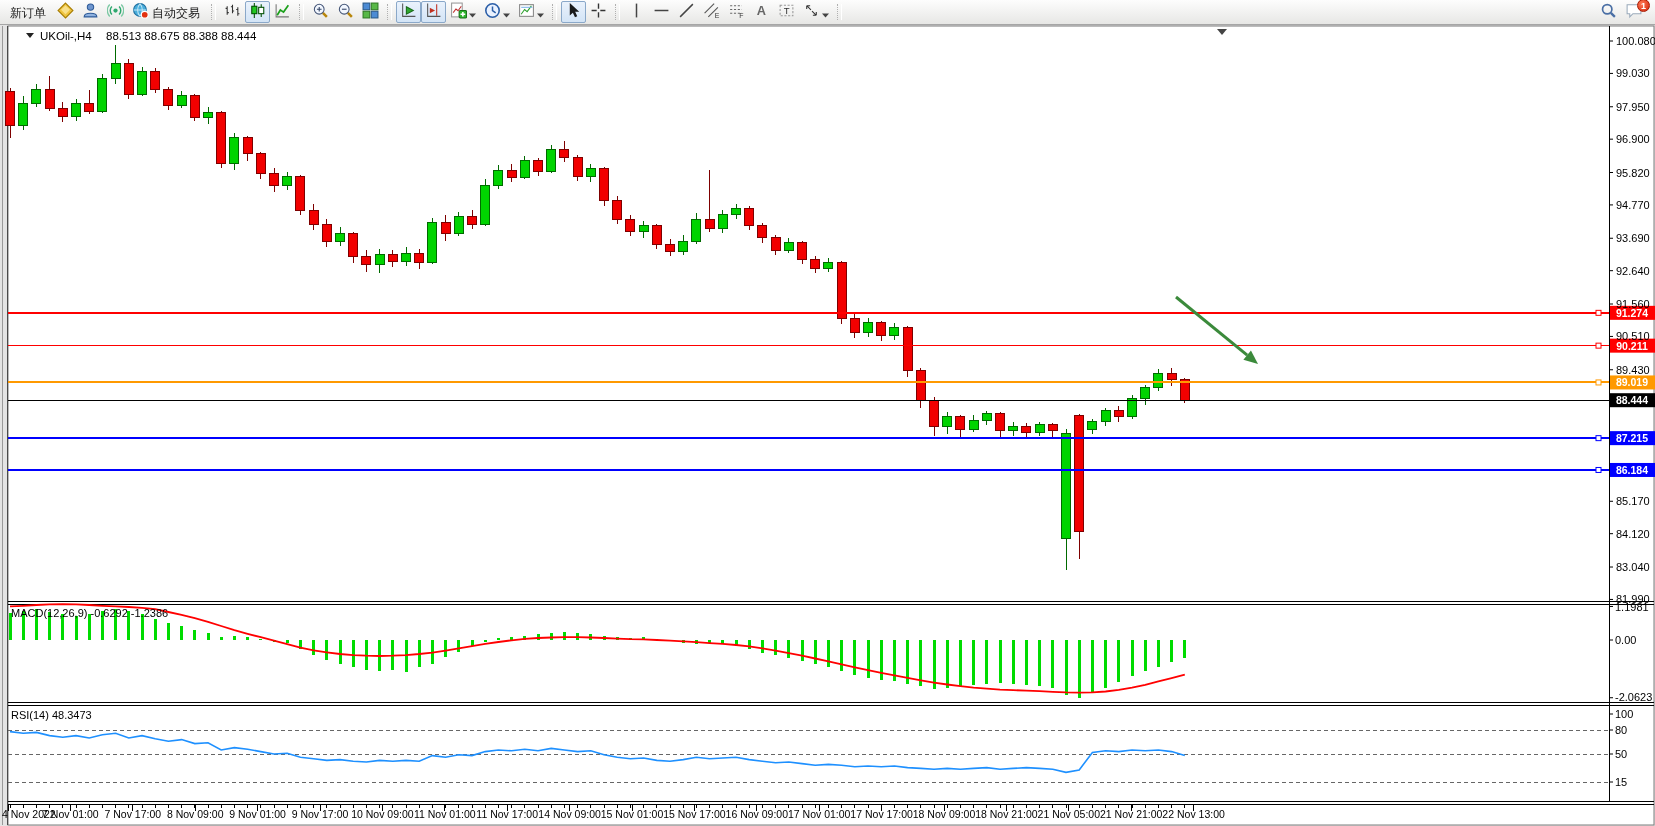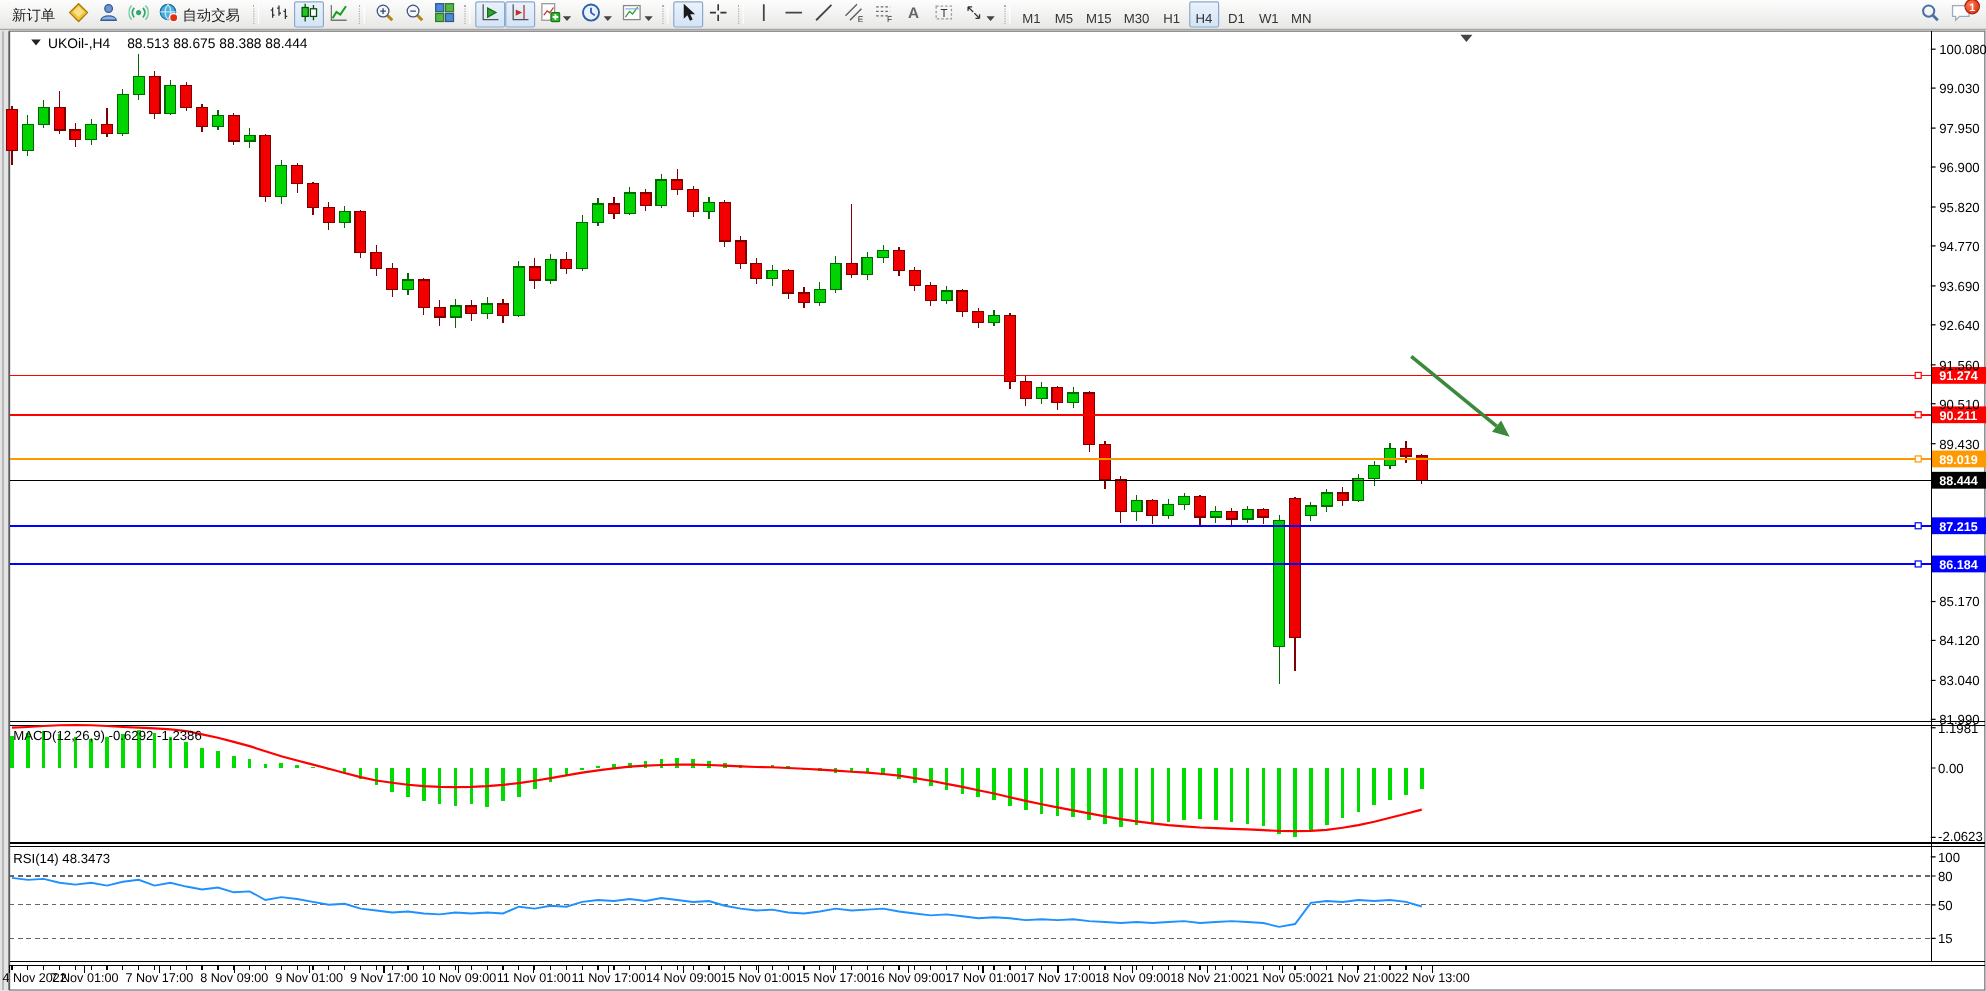--- a/index.html
+++ b/index.html
@@ -212,31 +212,20 @@
   </div>
   <div class="tbtn">
     <span><svg width="17" height="17" viewBox="0 0 16 16">
           <path d="M3.5,3.5 l4,4 M3.5,3.5 h3.2 M3.5,3.5 v3.2 M12.5,12.5 l-4,-4 M12.5,12.5 h-3.2 M12.5,12.5 v-3.2" stroke="#333" fill="none"></path>
         </svg></span>
     <span class="caret"><svg width="7" height="8" viewBox="0 0 7 8">
           <polygon points="0,2.5 7,2.5 3.5,6.5" fill="#444"></polygon>
         </svg></span>
   </div>
   <span class="grip"></span>
-  <div class="grp" id="tfgroup">
-      <div class="tbtn tf">M1</div>
-      <div class="tbtn tf">M5</div>
-      <div class="tbtn tf">M15</div>
-      <div class="tbtn tf">M30</div>
-      <div class="tbtn tf">H1</div>
-      <div class="tbtn tf pressed">H4</div>
-      <div class="tbtn tf">D1</div>
-      <div class="tbtn tf">W1</div>
-      <div class="tbtn tf">MN</div>
-    </div>
   <span class="spacer"></span>
   <div class="tbtn">
       <span>
     <svg width="17" height="17" viewBox="0 0 16 16">
           <circle cx="6.8" cy="6.8" r="4.4" fill="none" stroke="#4A6FA5" stroke-width="1.6"></circle>
           <line x1="10.2" y1="10.2" x2="14" y2="14" stroke="#4A6FA5" stroke-width="2.2"></line>
         </svg></span>
   </div>
   <div class="tbtn" style="margin-right:8px">
     <span><svg width="18" height="17" viewBox="0 0 17 16">

